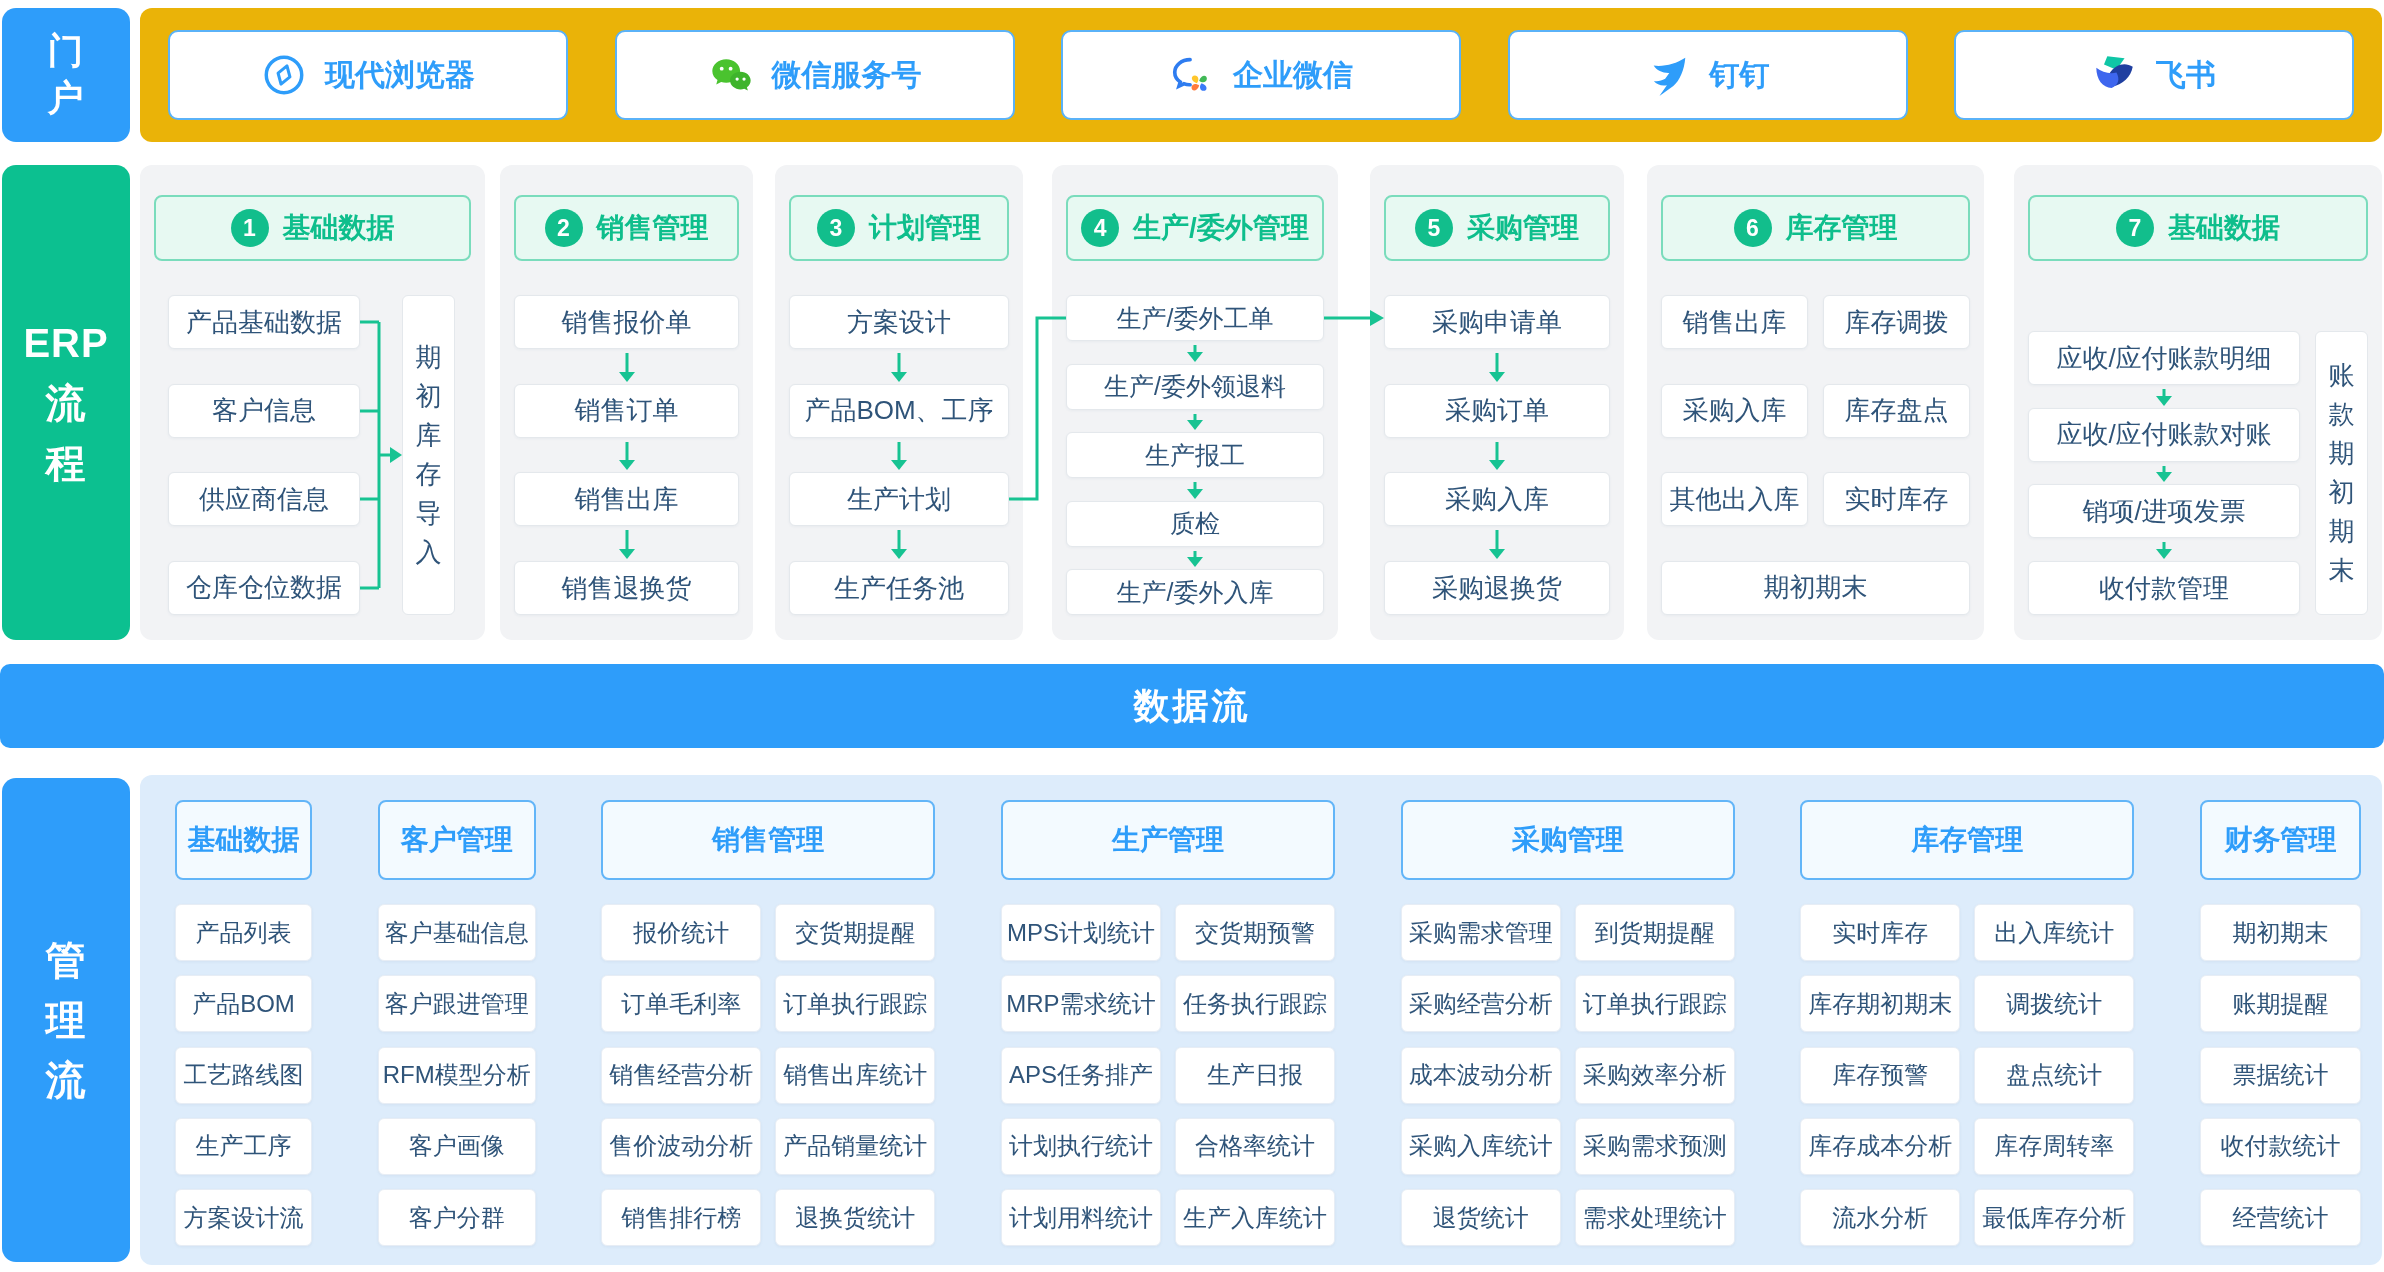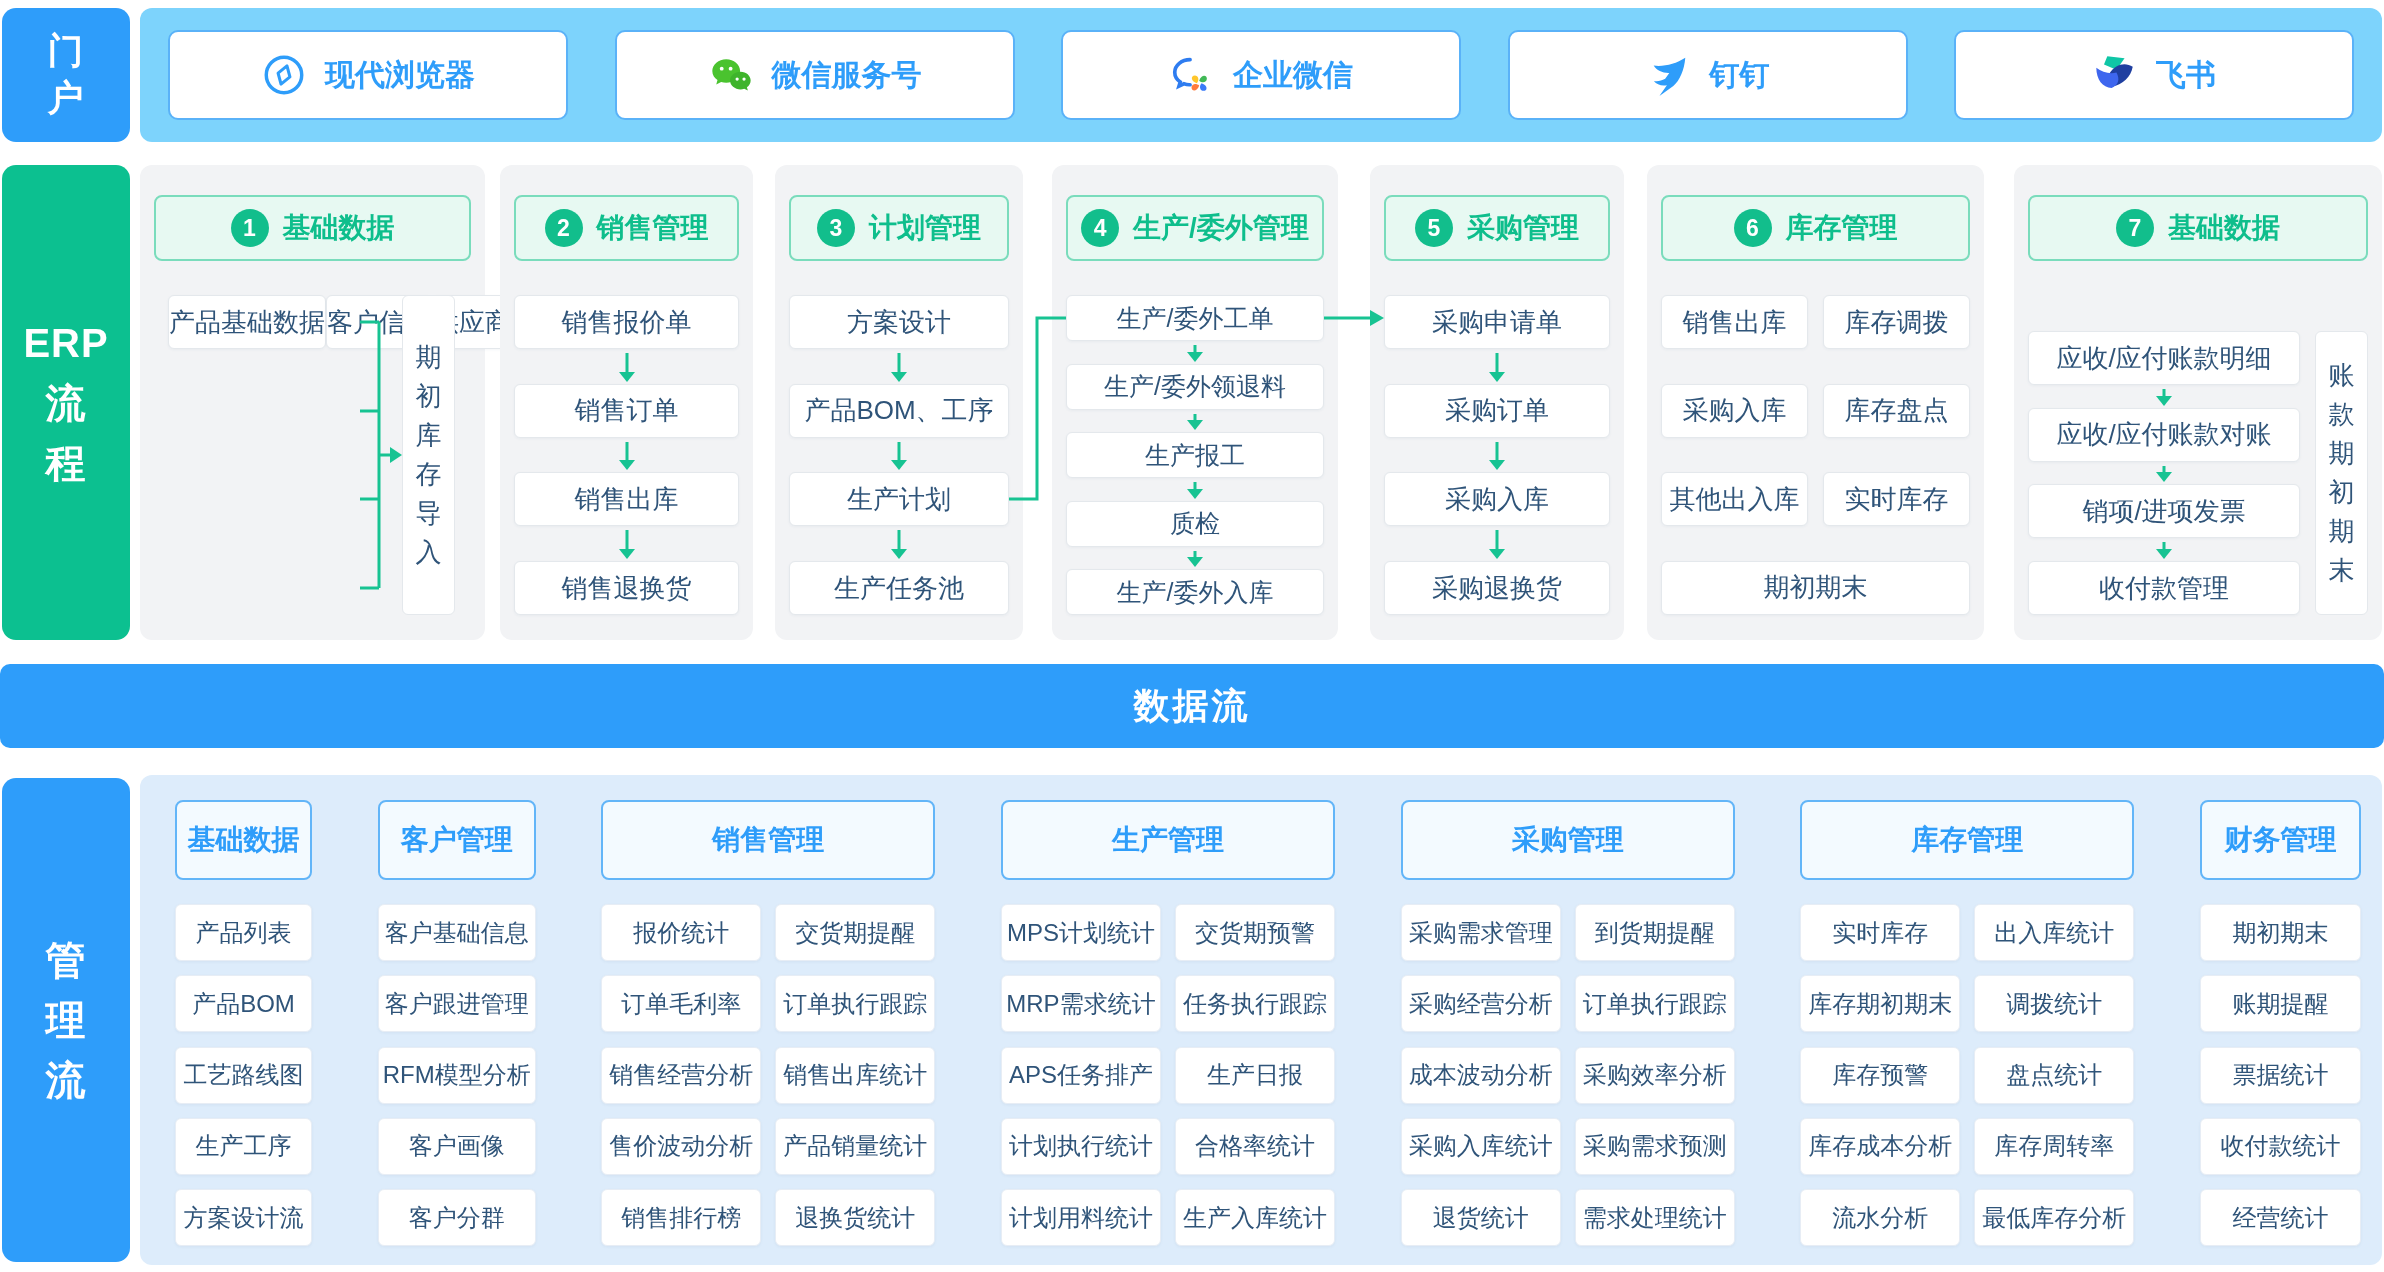--- a/index.html
+++ b/index.html
@@ -12,21 +12,21 @@
   .side .side-line{font-size:40px;line-height:1.35;letter-spacing:1px;}
   .side-portal{left:2px;top:8px;width:128px;height:134px;background:#2E9DFA;}
   .side-portal .side-line{font-size:36px;line-height:1.3;}
   .side-erp{left:2px;top:165px;width:128px;height:475px;background:#0CC090;}
   .side-erp .side-line{font-size:40px;line-height:1.5;}
   .side-mgmt{left:2px;top:778px;width:128px;height:484px;background:#2E9DFA;}
   .side-mgmt .side-line{font-size:40px;line-height:1.5;}
 
   
   .portal-panel{position:absolute;left:140px;top:8px;width:2242px;height:134px;
-    background:#7dd3fc;border-radius:12px;display:flex;align-items:center;
+    background:#eab308;border-radius:12px;display:flex;align-items:center;
     justify-content:space-between;padding:8px 28px;box-sizing:border-box;}
   .portal-item{width:400px;height:90px;background:#ffffff;border:2px solid #5AB2F8;
     border-radius:10px;display:flex;align-items:center;justify-content:center;gap:18px;
     box-sizing:border-box;}
   .p-icon{width:46px;height:46px;display:flex;align-items:center;justify-content:center;}
   .p-icon svg{width:46px;height:46px;}
   .p-label{font-size:30px;font-weight:bold;color:#2E9DFA;white-space:nowrap;}
 
   
   .erp-band{position:absolute;left:140px;top:165px;width:2242px;height:475px;}
@@ -45,22 +45,22 @@
   .fbox.small{height:46px;font-size:25px;}
   .arrow-down{flex:1;position:relative;min-height:16px;}
   .arrow-down::before{content:'';position:absolute;left:50%;top:4px;bottom:11px;width:3px;
     transform:translateX(-50%);background:#17C392;}
   .arrow-down::after{content:'';position:absolute;left:50%;bottom:2px;transform:translateX(-50%);
     border:8px solid transparent;border-bottom:none;border-top:10px solid #17C392;}
   .vbox{background:#fff;border:1px solid #E4E8EC;border-radius:6px;display:flex;
     flex-direction:column;align-items:center;justify-content:center;
     font-size:26px;color:#2F5479;line-height:1.5;box-sizing:border-box;}
   .c1-flow{position:absolute;left:28px;right:30px;top:130px;bottom:25px;}
-  .c1-list{position:absolute;left:0;top:0;bottom:16px;width:192px;display:flex;
-    flex-direction:row;justify-content:space-between;}
+  .c1-list{position:absolute;left:0;top:0;bottom:0;width:192px;display:flex;
+    flex-direction:column;justify-content:space-between;}
   .c1-svg{position:absolute;left:192px;top:0;}
   .c1-flow .vbox{position:absolute;left:234px;top:0;bottom:0;width:53px;}
   .c7-flow{position:absolute;left:14px;right:14px;top:130px;bottom:25px;margin-top:36px;}
   .c7-list{position:absolute;left:0;top:0;bottom:0;width:272px;display:flex;
     flex-direction:column;justify-content:space-between;}
   .c7-flow .vbox{position:absolute;right:0;top:0;bottom:0;width:53px;}
   .c6-grid{position:absolute;left:14px;right:14px;top:130px;bottom:25px;display:flex;
     flex-direction:column;justify-content:space-between;}
   .c6-row{display:flex;gap:15px;}
   .c6-row .fbox{flex:1;}

